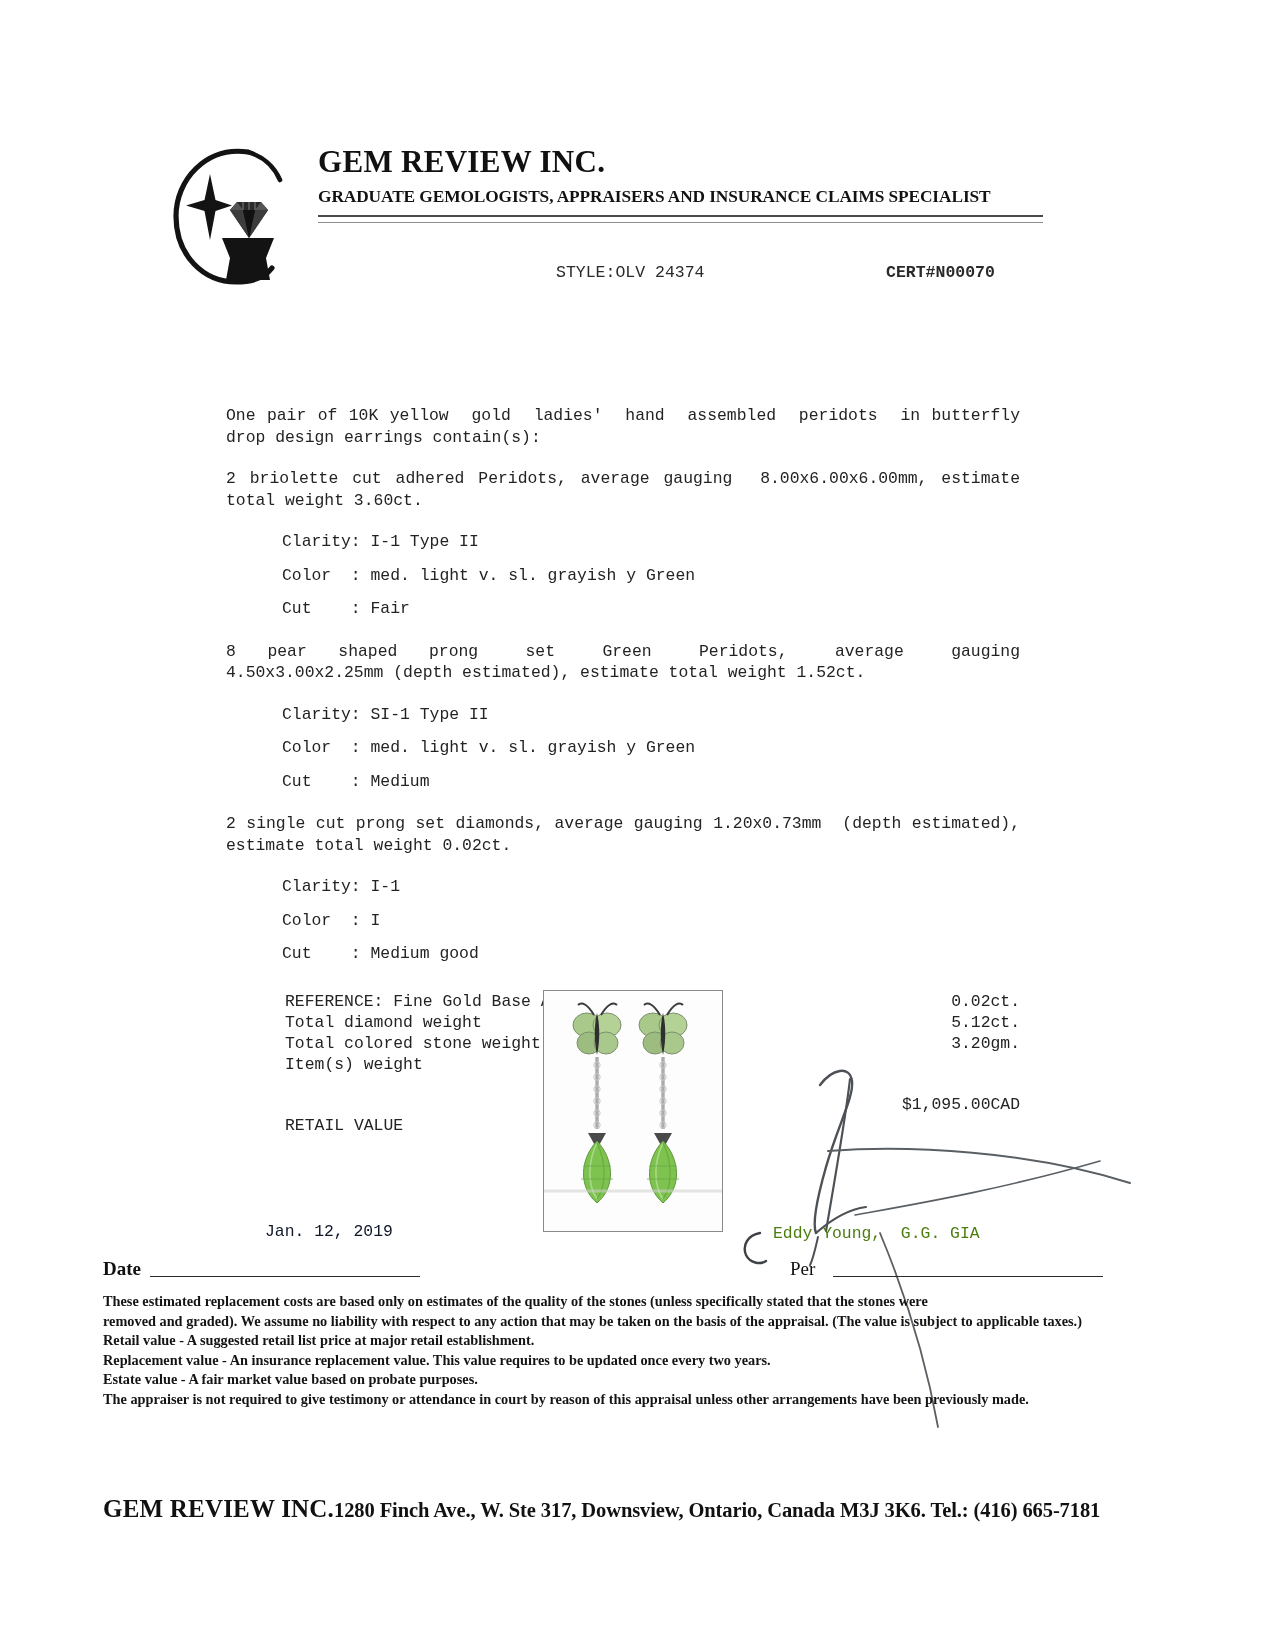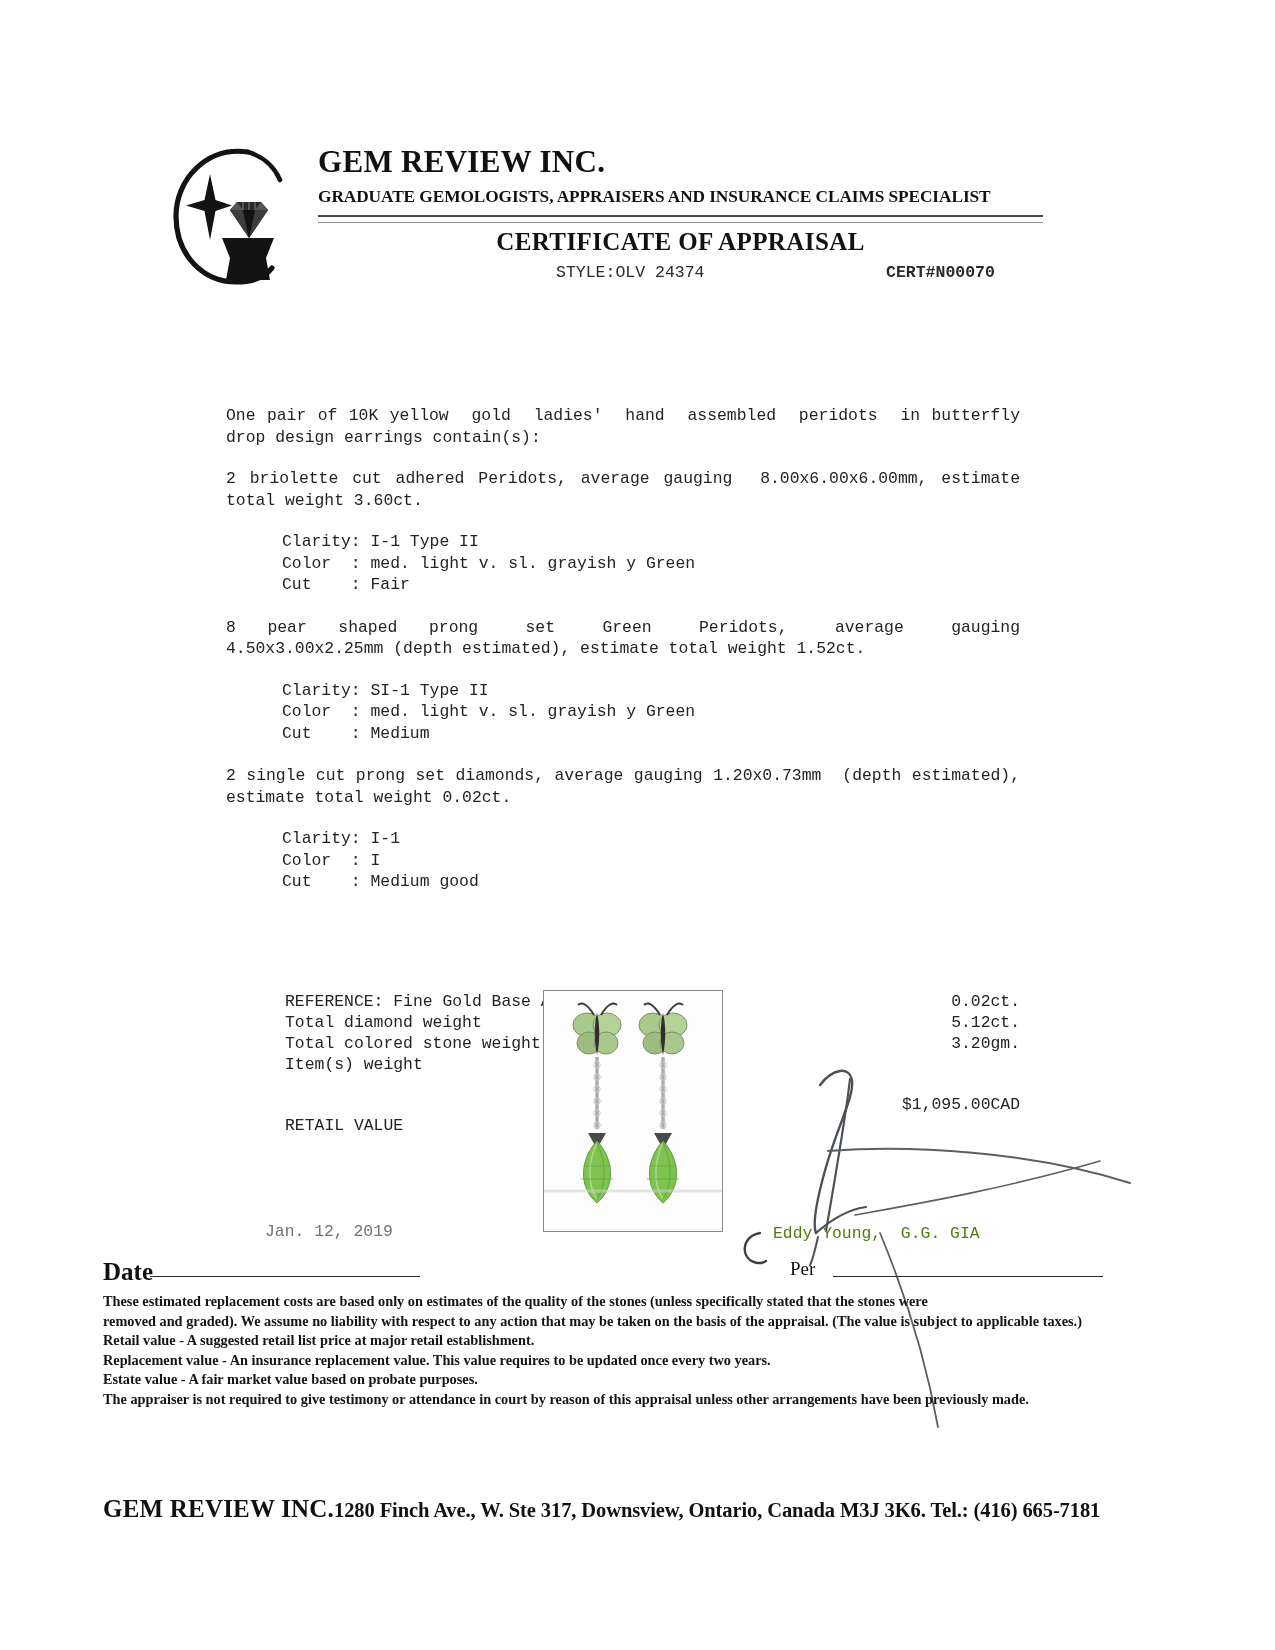--- a/index.html
+++ b/index.html
@@ -118,20 +118,21 @@
     text-align: justify;
     text-align-last: left;
     white-space: pre-wrap;
   }
   .specs {
     margin: 0 0 21px 0;
     padding-left: 56px;
   }
   .specs .srow {
     white-space: pre;
+    margin-top: 12px;
   }
 
   
   .ref-block {
     position: absolute;
     left: 226px;
     top: 970px;
     width: 794px;
     font-family: "Liberation Mono", monospace;
     font-size: 16.4px;
@@ -168,21 +169,21 @@
     overflow: hidden;
   }
 
   
   .date-value {
     position: absolute;
     left: 265px;
     top: 1222px;
     font-family: "Liberation Mono", monospace;
     font-size: 16.4px;
-    color: #737373;
+    color: #0f172a;
   }
   .signer-name {
     position: absolute;
     left: 773px;
     top: 1224px;
     font-family: "Liberation Mono", monospace;
     font-size: 16.4px;
     color: #4d7c0f;
     white-space: pre;
   }
@@ -194,21 +195,21 @@
     height: 420px;
     pointer-events: none;
   }
 
   .date-label {
     position: absolute;
     left: 103px;
     top: 1258px;
     font-family: "Liberation Serif", serif;
     font-weight: bold;
-    font-size: 25px;
+    font-size: 19px;
     color: #111;
   }
   .date-rule {
     position: absolute;
     left: 150px;
     top: 1276px;
     width: 270px;
     border-bottom: 1.6px solid #2b2b2b;
   }
   .per-label {
@@ -288,21 +289,20 @@
         <path d="M52 98 L104 98 L96 118 L100 140 L56 140 L60 118 Z" fill="#131313"></path>
       </svg>
     </div>
 
     <div class="company-name">GEM REVIEW INC.</div>
 
     <div class="company-tagline">GRADUATE GEMOLOGISTS, APPRAISERS AND INSURANCE CLAIMS SPECIALIST</div>
 
     <div class="rule-double"></div>
 
-    <div class="cert-title">CERTIFICATE OF APPRAISAL</div>
 
     <div class="cert-meta">
       <span class="style">STYLE:OLV 24374</span>
       <span class="certno">CERT#N00070</span>
     </div>
   </div>
 
   <div class="body-text">
 
     <div class="para justify">One pair of 10K yellow  gold  ladies'  hand  assembled  peridots  in butterfly drop design earrings contain(s):</div>

